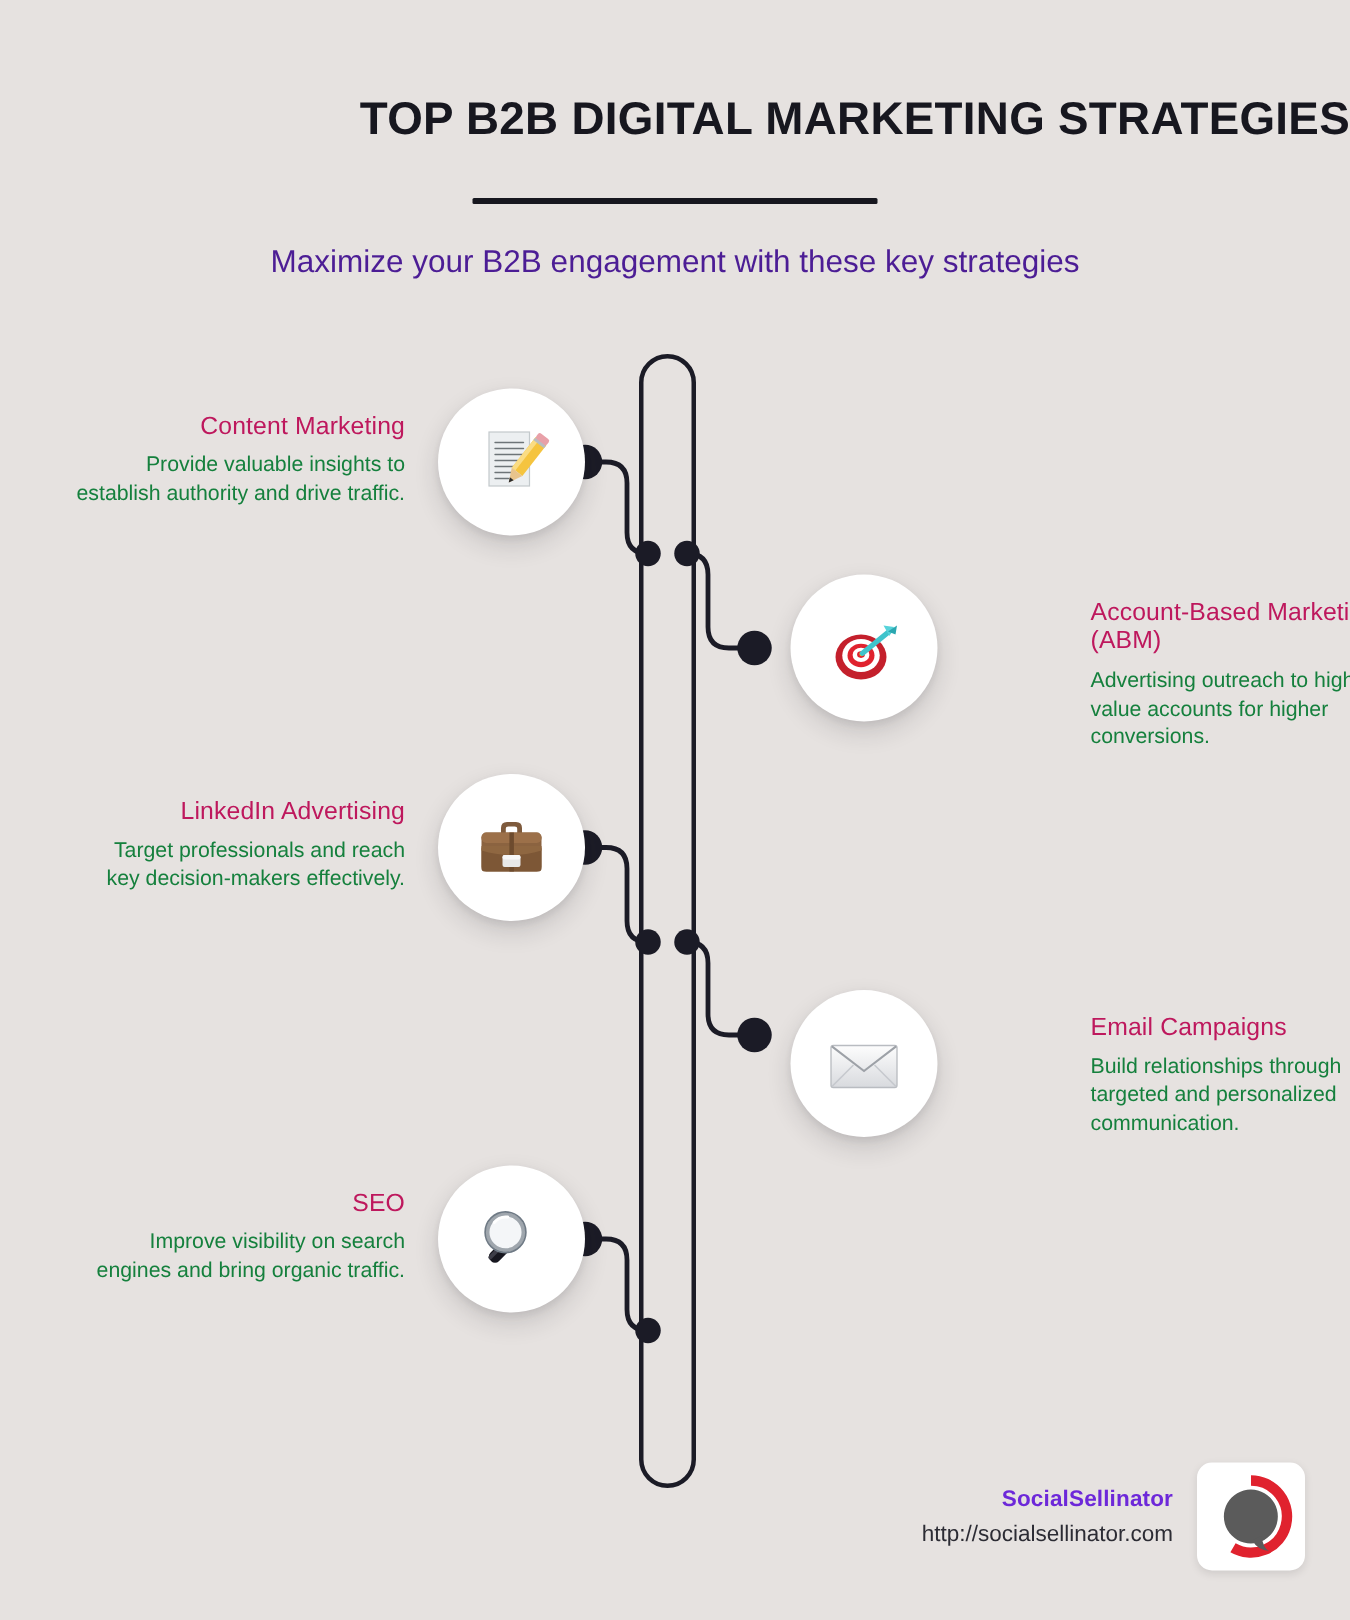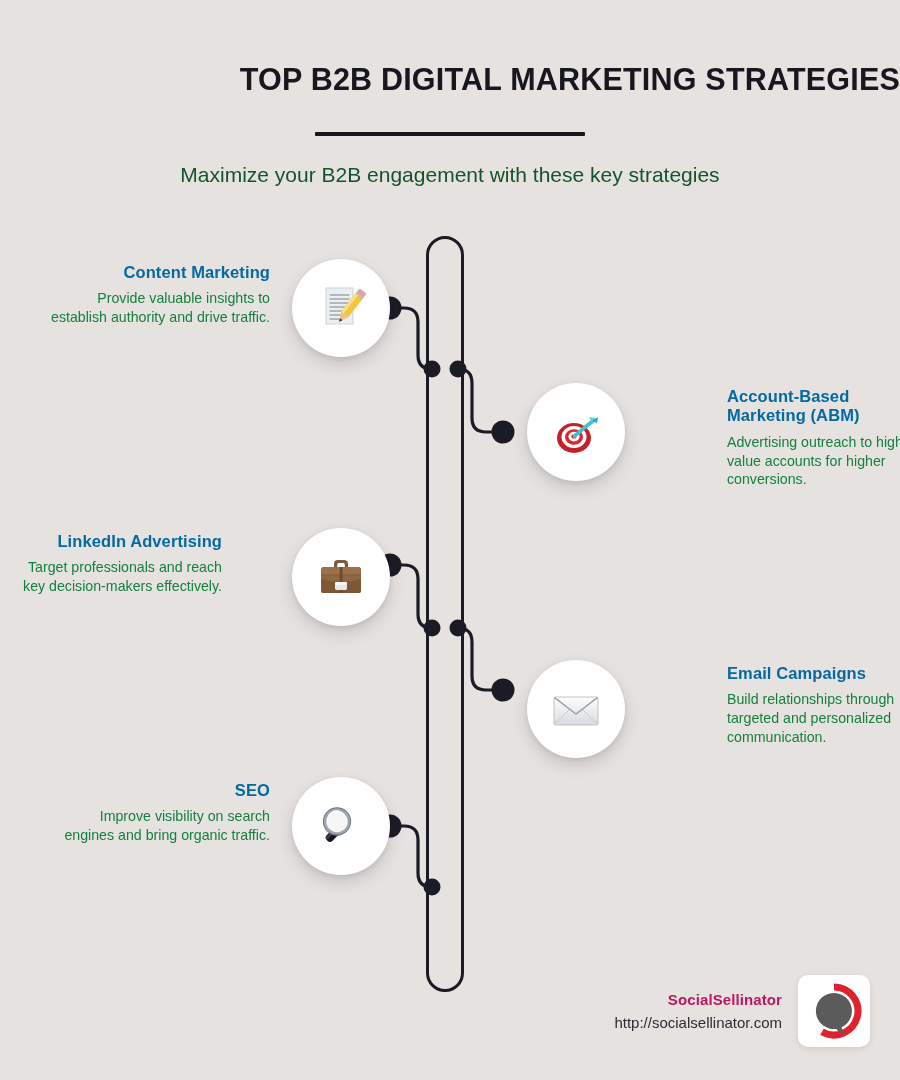--- a/index.html
+++ b/index.html
@@ -45,21 +45,21 @@
   .divider {
     width: 270px;
     height: 4px;
     background: #17171f;
     margin: 35px auto 0 auto;
     border-radius: 1px;
   }
   .subtitle {
     font-size: 21px;
     font-weight: 400;
-    color: #14532d;
+    color: #4c1d95;
     margin: 26px 0 0 0;
     line-height: 1.2;
   }
 
   
   .spine {
     position: absolute;
     left: 426px;
     top: 236px;
     width: 38px;
@@ -95,24 +95,24 @@
     width: 400px;
     justify-content: space-between;
   }
 
   .text-block { width: 220px; }
   .text-left  { text-align: right;  padding-right: 22px; }
   .text-right { text-align: left;   padding-left: 22px; width: 200px; }
 
   .item-title {
     font-size: 16.5px;
-    font-weight: 700;
-    color: #0369a1;
+    font-weight: 400;
+    color: #be185d;
     line-height: 1.18;
-    margin: 4px 0 7px 0;
+    margin: 16px 0 7px 0;
     letter-spacing: 0.1px;
   }
   .item-desc {
     font-size: 14.2px;
     font-weight: 400;
     color: #15803d;
     line-height: 1.32;
     margin: 0;
   }
 
@@ -138,21 +138,21 @@
     top: 975px;
     width: 400px;
     display: flex;
     align-items: center;
     justify-content: flex-end;
   }
   .footer-text { text-align: right; padding-right: 16px; }
   .brand-name {
     font-size: 15px;
     font-weight: 700;
-    color: #be185d;
+    color: #6d28d9;
     margin: 0 0 6px 0;
     letter-spacing: 0.1px;
   }
   .brand-url {
     font-size: 15px;
     font-weight: 400;
     color: #2c2c34;
     margin: 0;
     text-align: center;
   }
@@ -255,21 +255,21 @@
           <path d="M44 17 L50 13 L49 19 Z" fill="#2aa7b0"></path>
         </g>
       </svg>
     </div>
     <div class="text-block text-right">
       <p class="item-title">Account-Based Marketing (ABM)</p>
       <p class="item-desc">Advertising outreach to high-value accounts for higher conversions.</p>
     </div>
   </div>
 
-  <div class="row row-left" style="top:528px;gap:48px;">
+  <div class="row row-left" style="top:516px;">
     <div class="text-block text-left">
       <p class="item-title">LinkedIn Advertising</p>
       <p class="item-desc">Target professionals and reach key decision-makers effectively.</p>
     </div>
     <div class="bubble">
       <svg width="56" height="56" viewBox="0 0 56 56">
         <path d="M21 15 q0-4 4-4 h6 q4 0 4 4 v4 h-3.2 v-3.4 q0-1.6-1.7-1.6 h-4.2 q-1.7 0-1.7 1.6 v3.4 H21 Z" fill="#7e5a3c"></path>
         <rect x="8" y="18" width="40" height="26" rx="3.2" fill="#8b6340"></rect>
         <rect x="8" y="18" width="40" height="7" rx="3.2" fill="#9c7049"></rect>
         <rect x="8" y="27" width="40" height="17" rx="2" fill="#7d5736"></rect>

